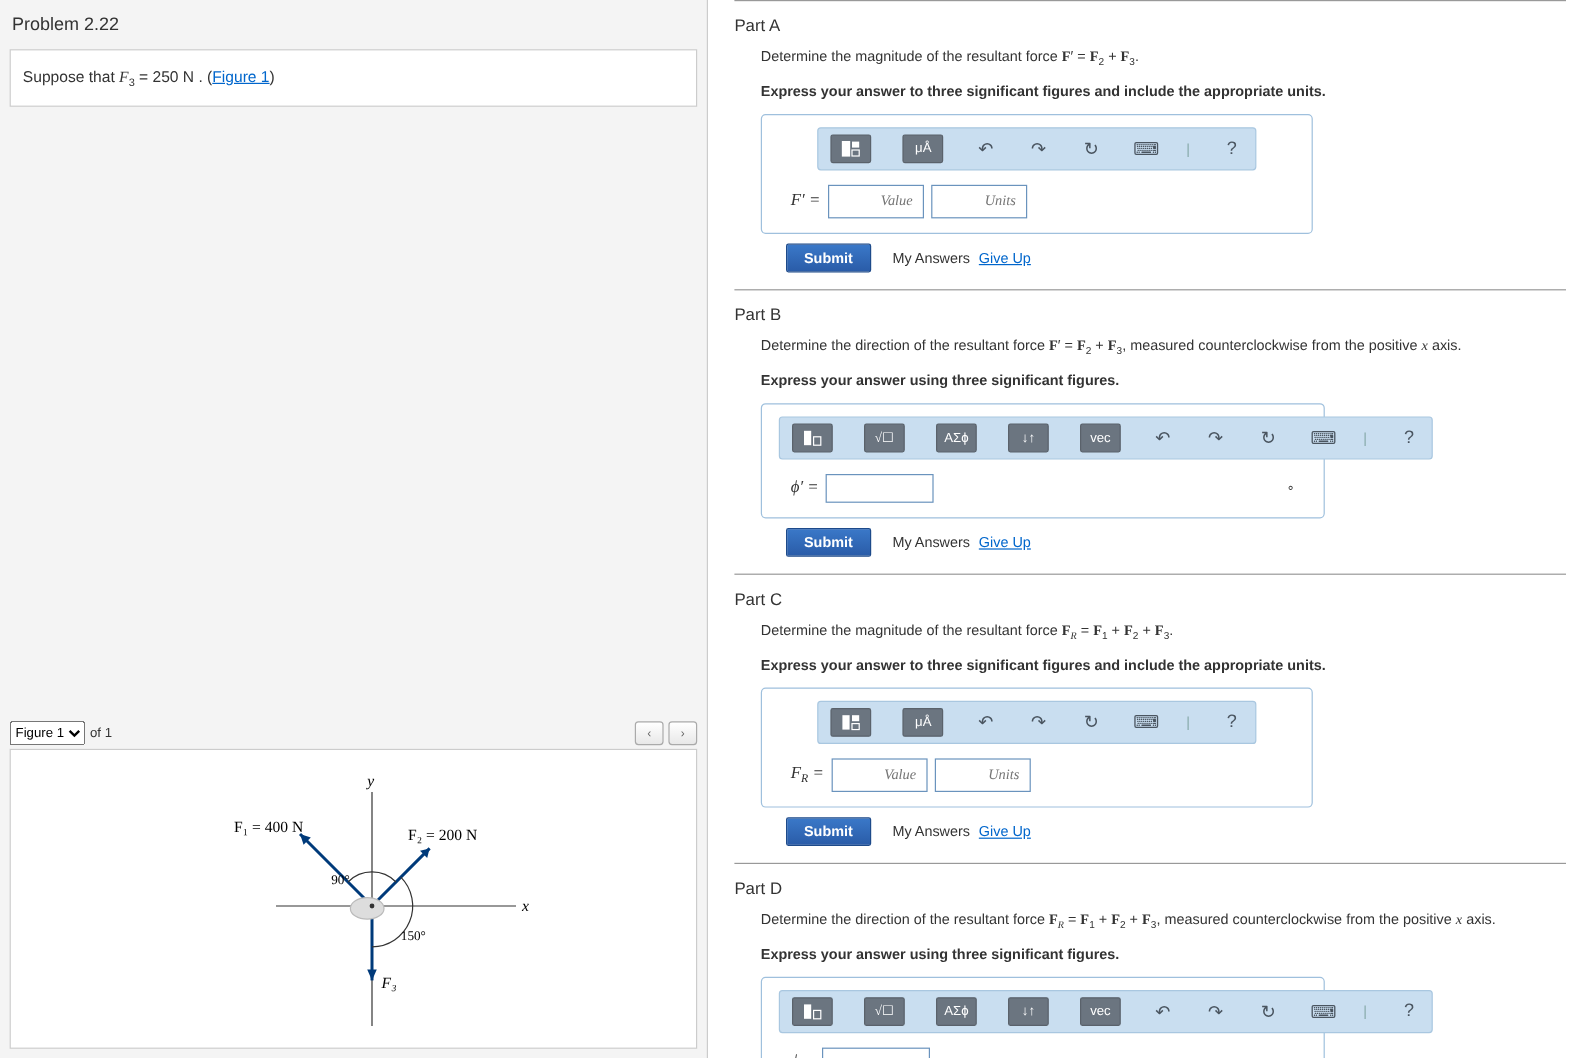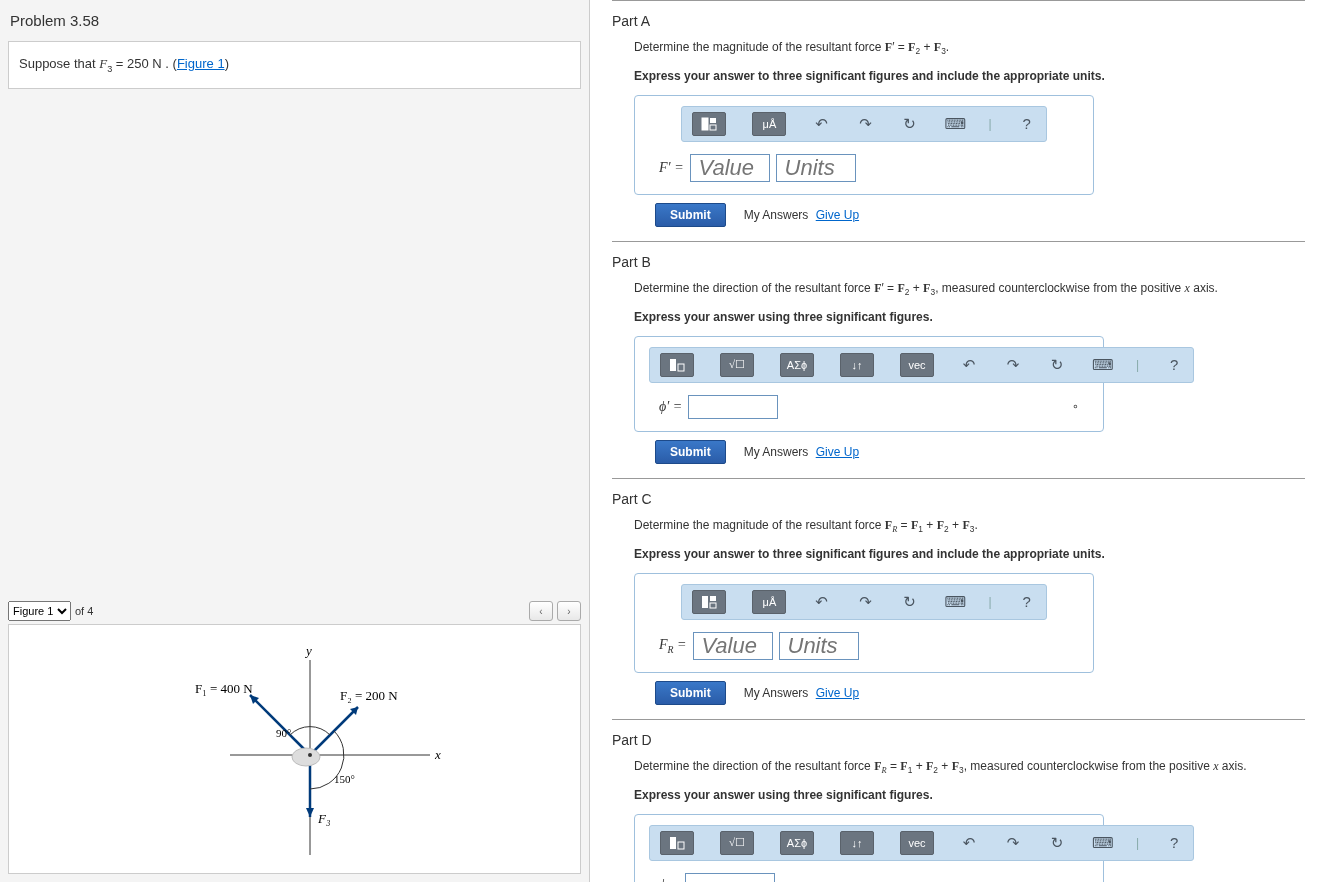--- a/index.html
+++ b/index.html
@@ -111,26 +111,26 @@
     font-size: 15px;
     cursor: pointer;
     width: 18px; text-align:center;
   }
   .tb-sep { color:#8aa; }
   .input-row { display: flex; align-items: center; gap: 6px; padding-left: 10px; }
   .var-label { font-family: 'Times New Roman', serif; font-style: italic; font-size: 14px; }
   .val-input, .unit-input {
     border: 1px solid #6a93bd;
     height: 28px;
-    font-size: 22px;
+    font-size: 12px;
     font-style: italic;
     color: #999;
-    font-family: Liberation Sans, sans-serif;
+    font-family: Liberation Serif, serif;
     padding: 0 8px;
-    text-align: left;
+    text-align: right;
   }
   .val-input { width: 80px; }
   .unit-input { width: 80px; }
   .plain-input {
     border: 1px solid #6a93bd;
     height: 24px; width: 90px;
   }
   .unit-suffix { font-size: 11px; margin-left:auto; padding-right:10px; }
   .submit-row {
     display: flex; align-items: center; gap: 18px;
@@ -148,30 +148,30 @@
     cursor: pointer;
   }
   .submit-row .link-grp { font-size: 12px; }
   .submit-row .txt { color:#333; margin-right:4px; }
   .submit-row a { color: #0066cc; text-decoration: underline; cursor:pointer; }
 </style>
 </head>
 <body>
 
 <div class="left-pane">
-  <div class="problem-title">Problem 3.58</div>
+  <div class="problem-title">Problem 2.22</div>
   <div class="problem-box">
     <span>Suppose that </span><span class="italic">F</span><span class="sub">3</span><span> = 250  N . (</span><a href="#">Figure 1</a><span>)</span>
   </div>
 
   <div class="figure-nav">
     <select>
       <option>Figure 1</option>
     </select>
-    <span>of 4</span>
+    <span>of 1</span>
     <div style="flex:1"></div>
     <div class="nav-btn">‹</div>
     <div class="nav-btn">›</div>
   </div>
 
   <div class="figure-display">
     <svg width="420" height="225">
       <g transform="translate(225,120)" font-family="Times New Roman" font-size="13" font-style="italic">
         <line x1="-80" y1="0" x2="120" y2="0" stroke="#333"></line>
         <line x1="0" y1="-95" x2="0" y2="100" stroke="#333"></line>

